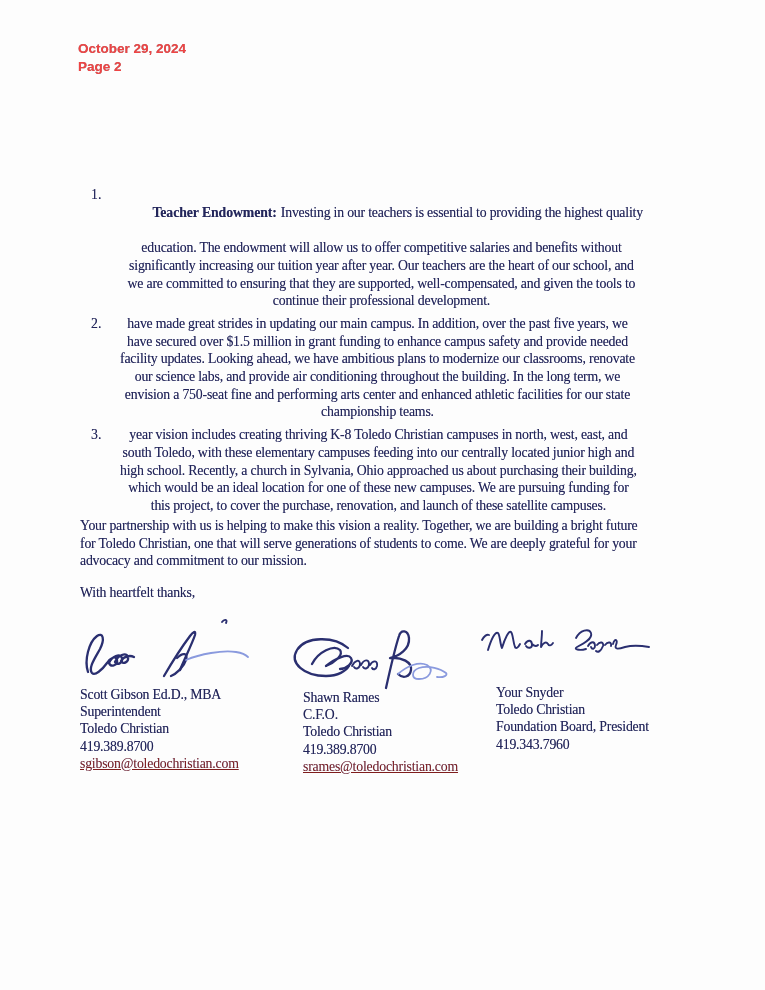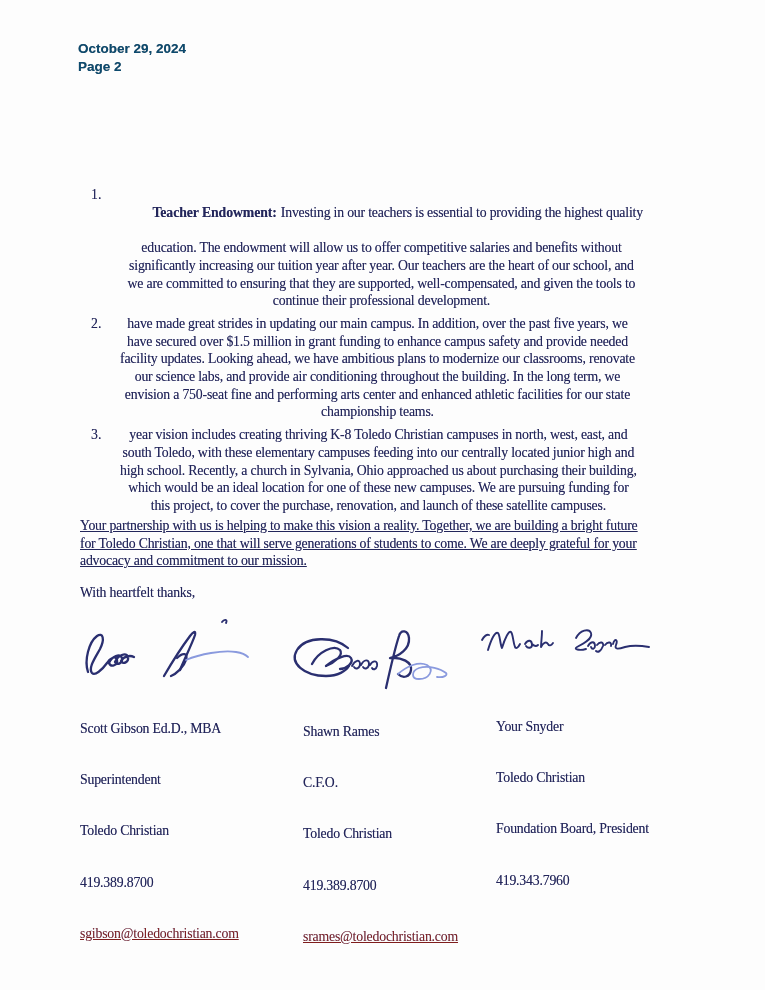--- a/index.html
+++ b/index.html
@@ -10,56 +10,55 @@
     overflow:hidden;
     font-family:"Liberation Serif", serif;
     color:#23265b;
   }
   .ink{ text-shadow:0 0 0.55px rgba(35,38,91,0.5); }
 
   .doc-header{
     position:absolute;left:78px;top:40px;
     font-family:"Liberation Sans", sans-serif;
     font-weight:700;font-size:13.5px;line-height:17.5px;
-    color:#0c4a6e;
+    color:#ef4444;
     text-shadow:0 0 0.4px rgba(25,25,35,0.5);
   }
 
   .num-list{position:absolute;left:91px;top:186px;width:600px;}
   .list-item{display:flex;margin-bottom:5px;}
   .li-num{flex:none;width:29px;font-size:13.8px;line-height:17.7px;}
   .li-body{font-size:13.8px;line-height:17.7px;letter-spacing:-0.2px;text-align:center;}
   .li-first{white-space:pre;}
   .li-first b{letter-spacing:-0.1px;}
   .li-first-rest{margin-left:4px;}
   .multiline{white-space:pre;}
 
   .closing{
     position:absolute;left:80px;top:517px;
     font-size:13.8px;line-height:17.7px;letter-spacing:-0.2px;
     white-space:pre;
-    text-decoration:underline;
   }
   .valediction{
     position:absolute;left:80px;top:584px;
     font-size:13.8px;line-height:17.7px;letter-spacing:-0.2px;
   }
 
   .signature{position:absolute;}
   .signature path{fill:none;stroke-linecap:round;stroke-linejoin:round;}
   .sig-dark{stroke:#2a2f70;stroke-width:2.3;}
   .sig-dark-thin{stroke:#2a2f70;stroke-width:1.9;}
   .sig-light{stroke:#8a9ade;stroke-width:1.8;}
 
   .sig-block{
     position:absolute;
     font-size:13.8px;line-height:17.2px;letter-spacing:-0.2px;
     white-space:nowrap;
   }
-  .sig-block div{min-height:17.2px;margin-top:34px;}
+  .sig-block div{min-height:17.2px;}
   #sig-block-1{left:80px;top:686px;}
   #sig-block-2{left:303px;top:689px;}
   #sig-block-3{left:496px;top:684px;}
   .email-link{color:#7f1d1d;text-decoration:underline;cursor:pointer;
     text-shadow:0 0 0.5px rgba(46,124,224,0.45);}
 </style>
 </head>
 <body>
 
 <div class="page ink">

